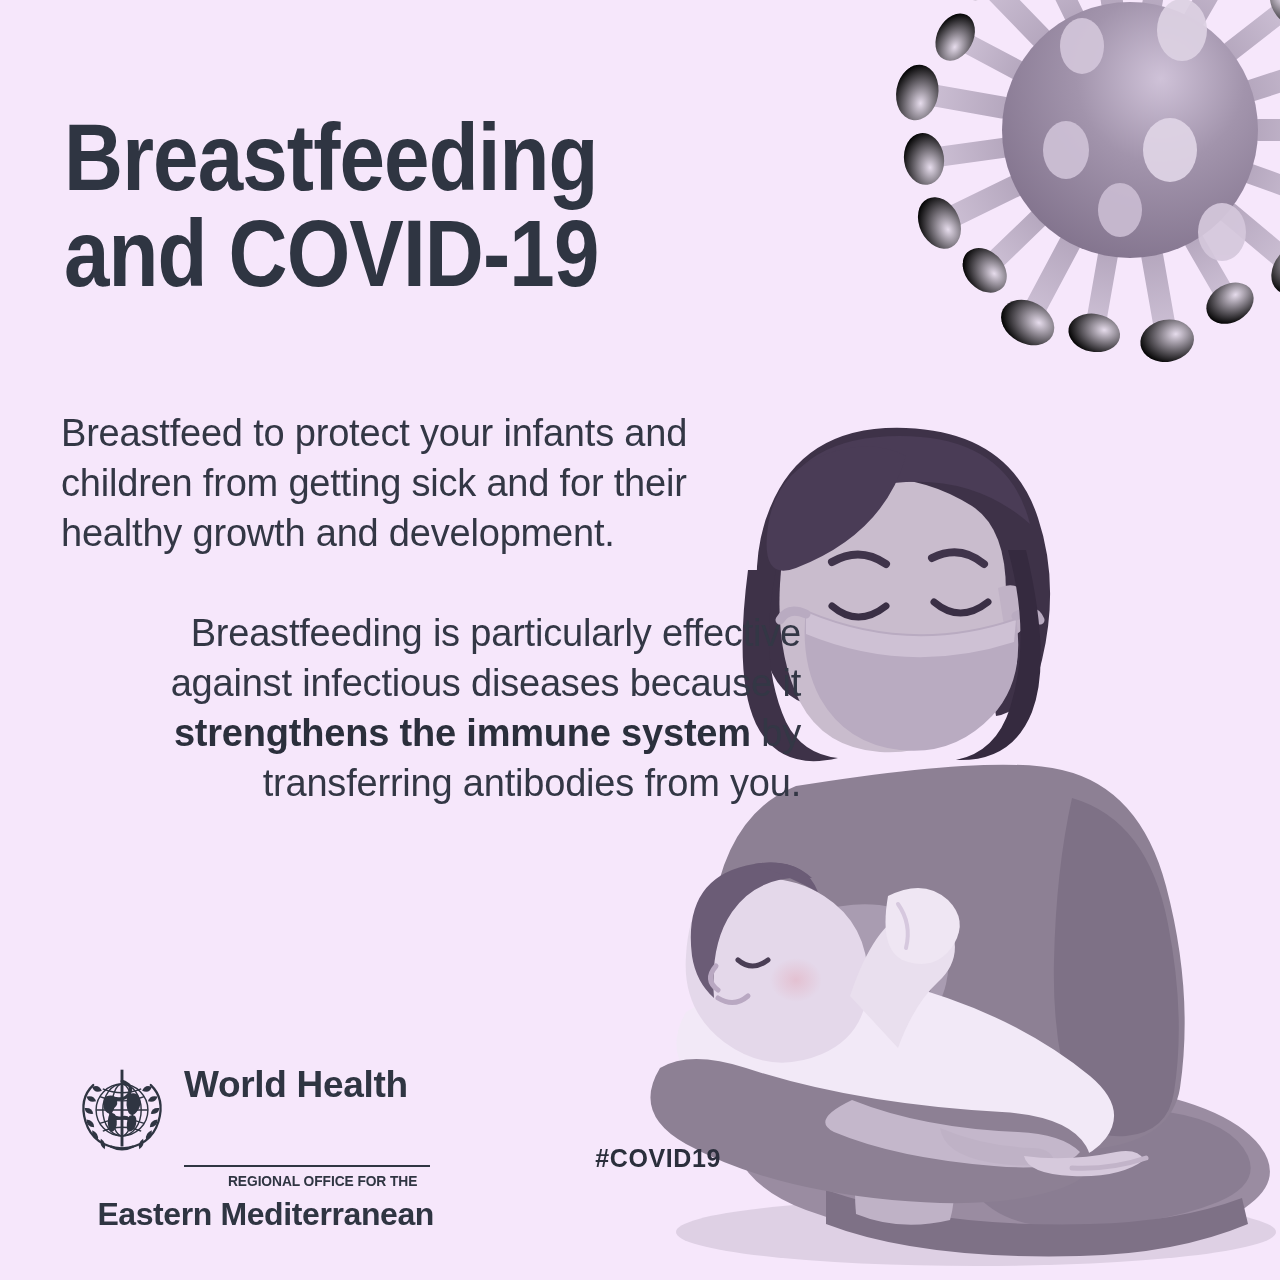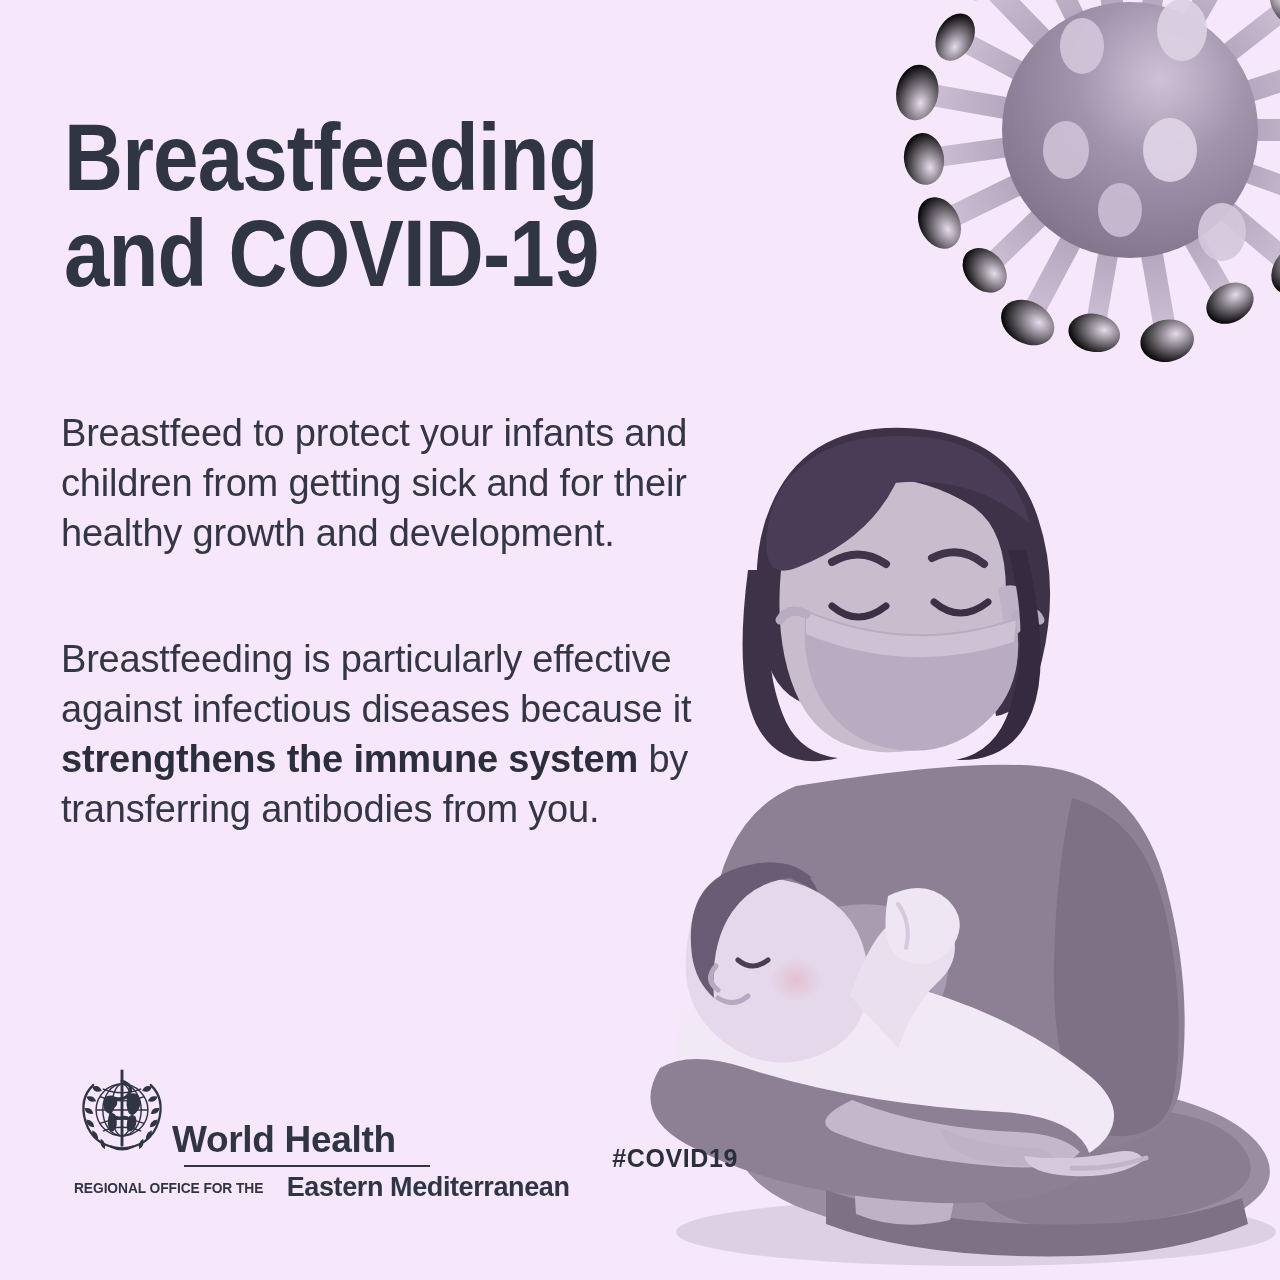--- a/index.html
+++ b/index.html
@@ -57,78 +57,79 @@
     position:absolute;
     left:61px; top:408px;
     width:740px;
   }
   .para {
     font-size:38px;
     line-height:50px;
     color:#333745;
     letter-spacing:-0.2px;
   }
-  #para-2 { margin-top:76px; }
+  #para-2 { margin-top:50px;text-align:right; }
   .emph { font-weight:700; color:#2b2f3c; }
 
   
   #who-logo {
     position:absolute;
     left:74px; top:1062px;
     width:360px;
   }
   #who-logo-top {
     display:flex;
-    align-items:flex-end;
-    gap:2px;
+    align-items:flex-start;
+    gap:14px;
   }
   #who-emblem { width:96px; height:96px; flex:0 0 96px; }
   #who-wordmark {
     font-family:"Liberation Sans Narrow","Liberation Sans", sans-serif;
     font-weight:700;
     font-size:37px;
     line-height:1.0;
     color:#2f3542;
     letter-spacing:-0.3px;
     padding-top:4px;
   }
   #who-wordmark span { display:block; }
   #who-rule {
     margin:7px 0 5px 110px;
     height:2px;
     background:#2f3542;
     width:246px;
   }
   #who-region {
     display:flex;
-    align-items:center;
+    align-items:flex-end;
     gap:7px;
     white-space:nowrap;
+    flex-direction:column;
   }
   #who-region-prefix {
     font-family:"Liberation Sans Narrow","Liberation Sans", sans-serif;
     font-weight:700;
     font-size:15px;
     letter-spacing:-0.1px;
     color:#2f3542;
     transform:scaleX(0.92);
     transform-origin:left center;
   }
   #who-region-name {
     font-family:"Liberation Sans Narrow","Liberation Sans", sans-serif;
     font-weight:700;
-    font-size:27px;
+    font-size:32px;
     letter-spacing:-0.4px;
     color:#2f3542;
   }
 
   
   #hashtags {
     position:absolute;
-    left:448px; top:1144px;
+    left:431px; top:1144px;
     width:290px;
     text-align:right;
   }
   .hashtag {
     font-weight:700;
     font-size:25px;
     line-height:29px;
     letter-spacing:0.6px;
     color:#2b2f3c;
   }

